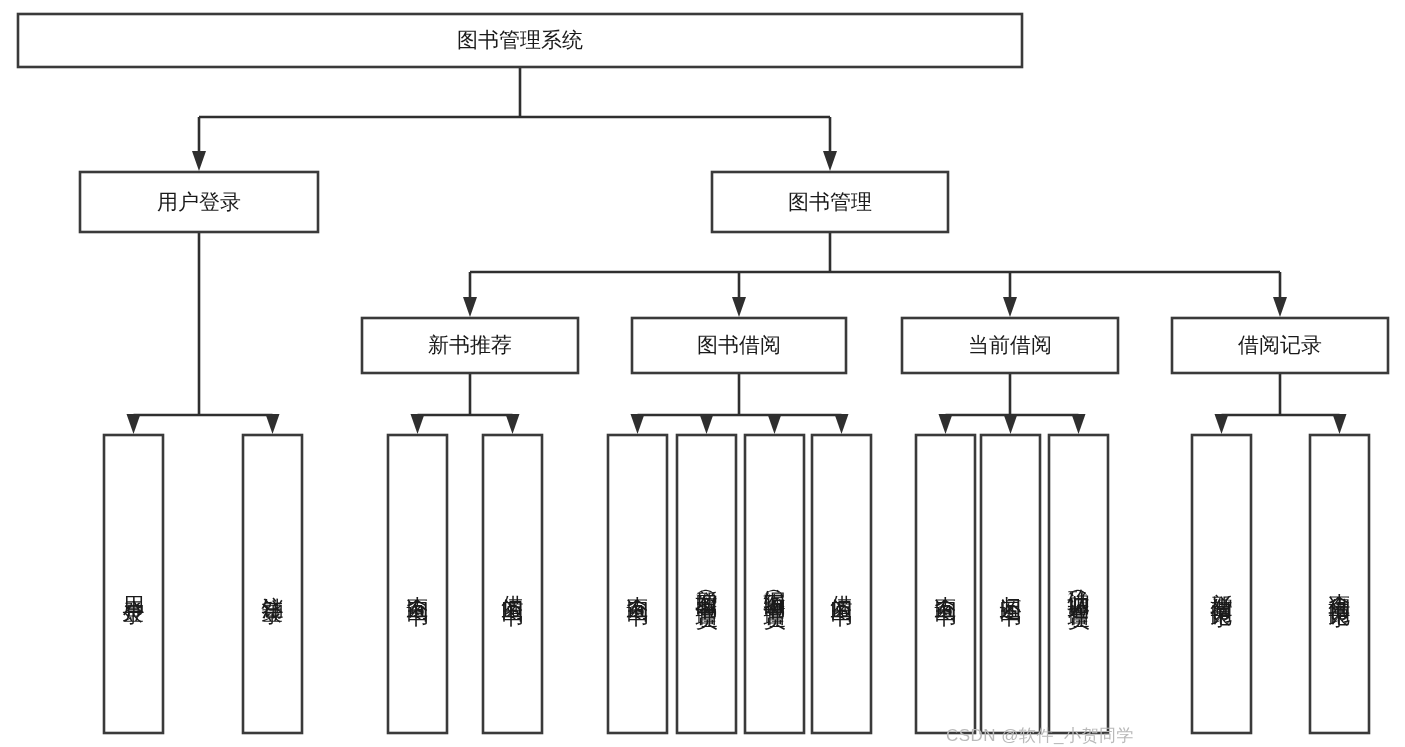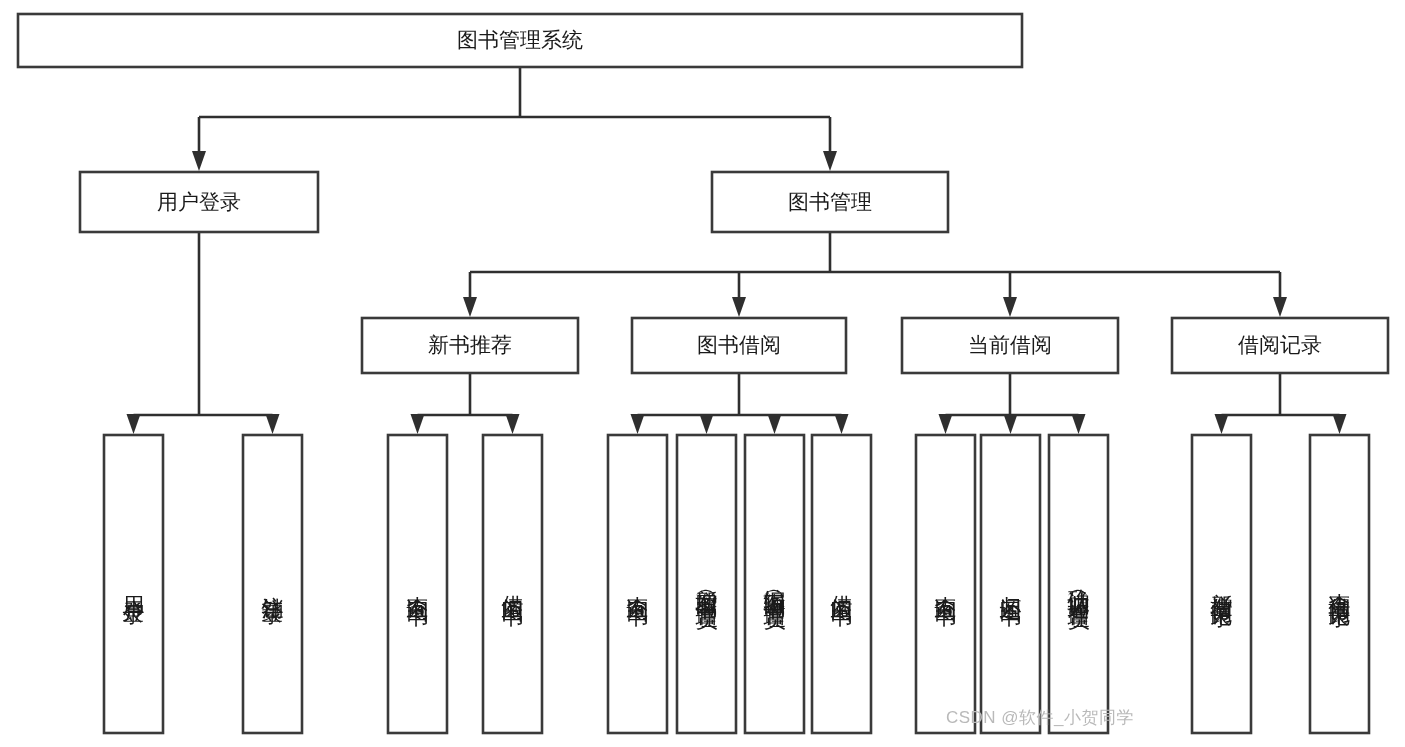--- a/index.html
+++ b/index.html
@@ -64,21 +64,21 @@
   .leaf-label-wrap {
     position: absolute;
     display: flex;
     align-items: center;
     justify-content: center;
     pointer-events: none;
   }
   .watermark {
     position: absolute;
     right: 8px;
-    bottom: 18px;
+    bottom: 0;
     font-family: "Liberation Sans", "DejaVu Sans", sans-serif;
     font-size: 17px;
     color: #b9b9b9;
     letter-spacing: 0.5px;
     white-space: nowrap;
   }
 </style>
 </head>
 <body>
 

